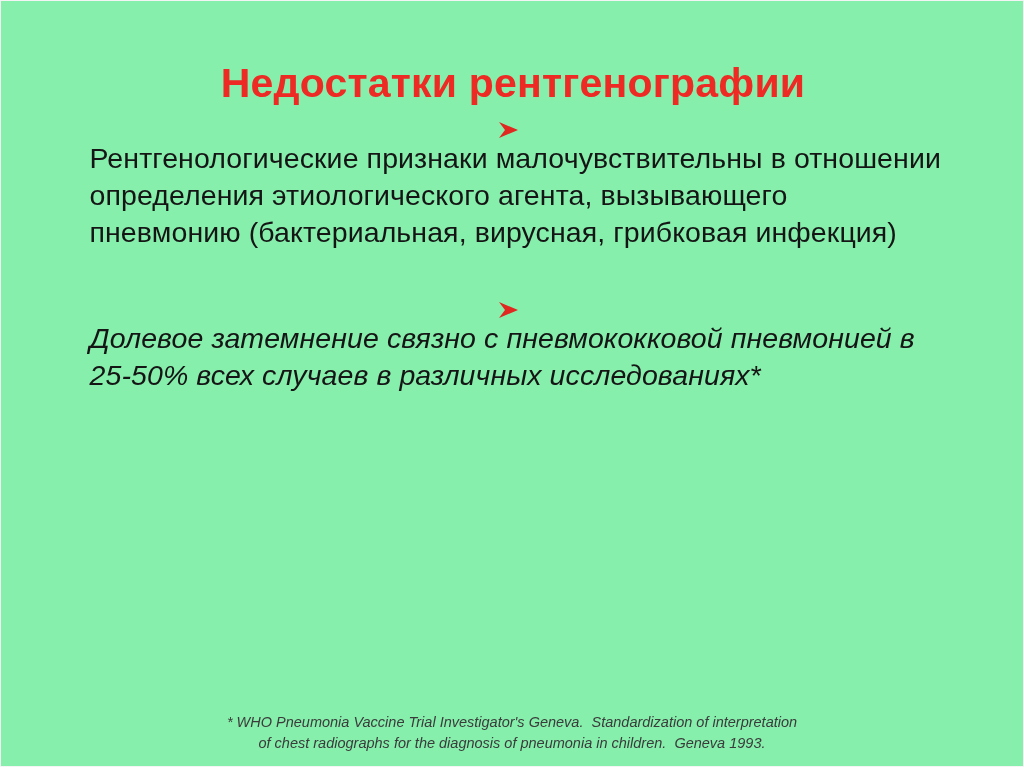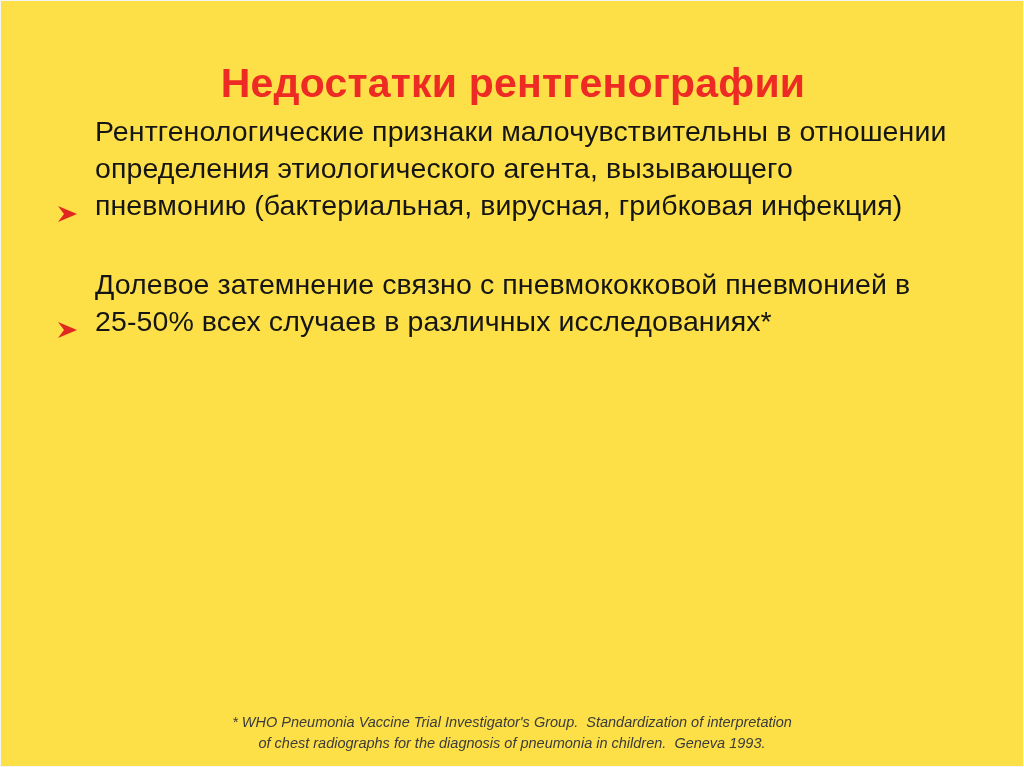--- a/index.html
+++ b/index.html
@@ -6,21 +6,21 @@
   html, body {
     margin: 0;
     padding: 0;
     background: #ffffff;
   }
 
   .slide {
     position: relative;
     width: 1024px;
     height: 767px;
-    background: #fde047;
+    background: #86efac;
     box-sizing: border-box;
     overflow: hidden;
     font-family: "Liberation Sans", "DejaVu Sans", sans-serif;
     
     border: 1px solid #f4f4f4;
   }
 
   
   .slide-title {
     position: absolute;
@@ -39,26 +39,28 @@
   
   .bullet-list {
     position: absolute;
     top: 112px;
     left: 56px;
     width: 920px;
   }
 
   .bullet-item {
     display: flex;
-    align-items: flex-end;
+    align-items: center;
     margin-bottom: 42px;
+    flex-direction: column;
   }
 
   .bullet-item:last-child {
     margin-bottom: 5px;
+    font-style: italic;
   }
 
   .bullet-marker {
     flex: 0 0 auto;
     width: 38px;
     padding-top: 5px;
     color: #e02720;
     font-size: 25px;
     line-height: 1;
     text-align: left;
@@ -120,17 +122,17 @@
         <svg width="22" height="20" viewBox="0 0 22 20" aria-hidden="true">
           <path d="M1 2 L20 10 L1 18 L7 10 Z" fill="#e02720"></path>
         </svg>
       </span>
       <span class="bullet-text">Долевое затемнение связно с пневмококковой пневмонией в 25-50% всех случаев в различных исследованиях*</span>
     </div>
 
   </div>
 
   <div class="footnote">
-    <span class="footnote-line">* WHO Pneumonia Vaccine Trial Investigator's Group.  Standardization of interpretation</span>
+    <span class="footnote-line">* WHO Pneumonia Vaccine Trial Investigator's Geneva.  Standardization of interpretation</span>
     <span class="footnote-line">of chest radiographs for the diagnosis of pneumonia in children.  Geneva 1993.</span>
   </div>
 
 </div>
 
 </body></html>

